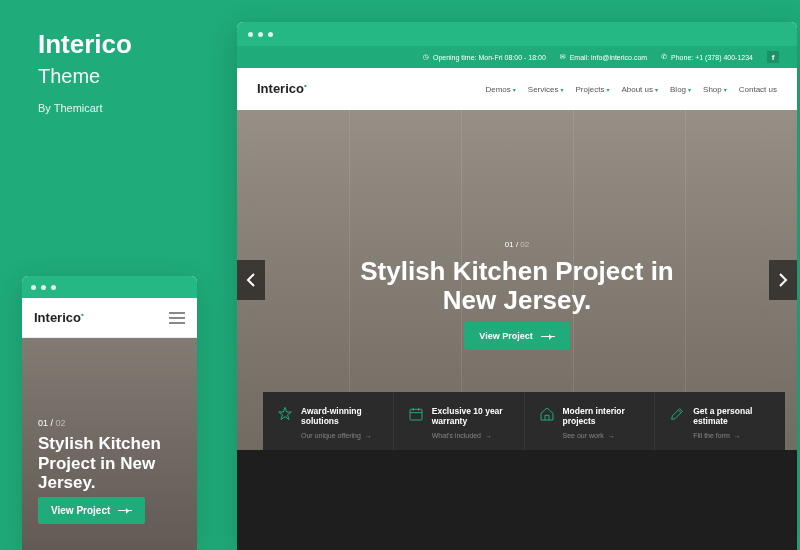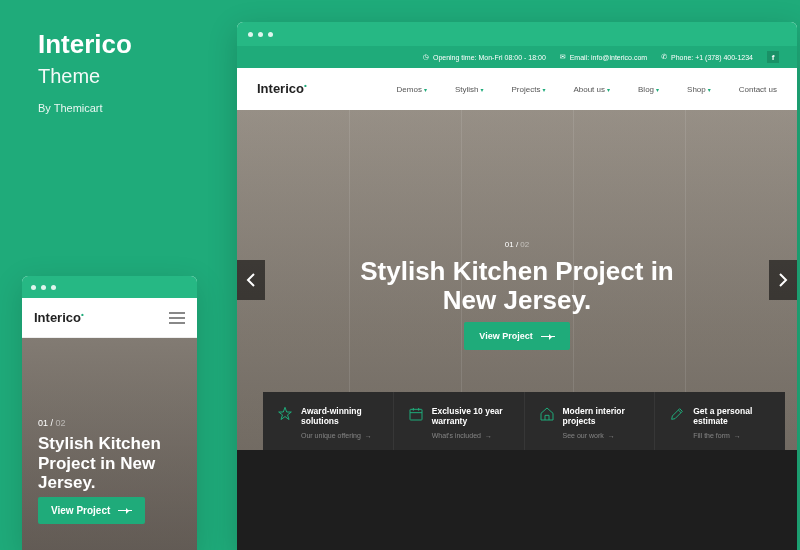--- a/index.html
+++ b/index.html
@@ -28,21 +28,21 @@
 .arrow::after { content: ''; position: absolute; right: 0; top: -2px; border: 3px solid transparent; border-left-color: #fff; }
 
 
 .desktop { position: absolute; left: 237px; top: 22px; width: 560px; height: 528px; background: #fff; border-radius: 6px 6px 0 0; overflow: hidden; box-shadow: 0 8px 30px rgba(0,0,0,0.18); }
 .desk-bar { height: 24px; background: #26b884; display: flex; align-items: center; padding-left: 11px; gap: 5px; }
 .desk-topbar { height: 22px; background: #1fab7a; color: #fff; font-size: 7px; display: flex; align-items: center; justify-content: flex-end; padding: 0 18px; gap: 14px; }
 .desk-topbar .item { display: flex; align-items: center; gap: 4px; }
 .social { width: 12px; height: 12px; background: rgba(0,0,0,0.15); display: flex; align-items: center; justify-content: center; font-size: 8px; font-weight: 700; }
 .desk-nav { height: 42px; background: #fff; display: flex; align-items: center; justify-content: space-between; padding: 0 20px; }
 .nav-links { display: flex; gap: 12px; font-size: 8px; color: #555; }
-.nav-links .lnk { display: flex; align-items: center; gap: 2px; margin-left: 16px; }
+.nav-links .lnk { display: flex; align-items: center; gap: 2px; }
 .chev { font-size: 6px; color: #1fab7a; }
 
 .desk-hero { position: relative; height: 340px; background: linear-gradient(rgba(60,55,50,0.25),rgba(60,55,50,0.35)), linear-gradient(#b5ada2,#8f877d); overflow: hidden; }
 .grid-line { position: absolute; top: 0; bottom: 0; width: 1px; background: rgba(255,255,255,0.1); }
 .hero-content { position: absolute; top: 130px; left: 0; right: 0; text-align: center; color: #fff; }
 .hero-pager { font-size: 8px; margin-bottom: 8px; }
 .hero-pager .cur { color: #fff; } .hero-pager .tot { color: rgba(255,255,255,0.5); }
 .hero-headline { font-size: 26px; font-weight: 800; line-height: 1.1; margin-bottom: 8px; }
 .nav-arrow { position: absolute; top: 150px; width: 28px; height: 40px; background: rgba(0,0,0,0.55); color: #fff; display: flex; align-items: center; justify-content: center; font-size: 14px; }
 .nav-prev { left: 0; } .nav-next { right: 0; }
@@ -116,21 +116,21 @@
     <div class="social">f</div>
   </div>
   <div class="desk-nav">
     <div class="logo"><span>Interico</span><sup>•</sup></div>
     <div class="nav-links">
       <div class="lnk">
           <span>Demos</span>
           <span class="chev">▾</span>
         </div>
       <div class="lnk">
-          <span>Stylish</span>
+          <span>Services</span>
           <span class="chev">▾</span>
         </div>
       <div class="lnk">
           <span>Projects</span>
           <span class="chev">▾</span>
         </div>
       <div class="lnk">
           <span>About us</span>
           <span class="chev">▾</span>
         </div>

